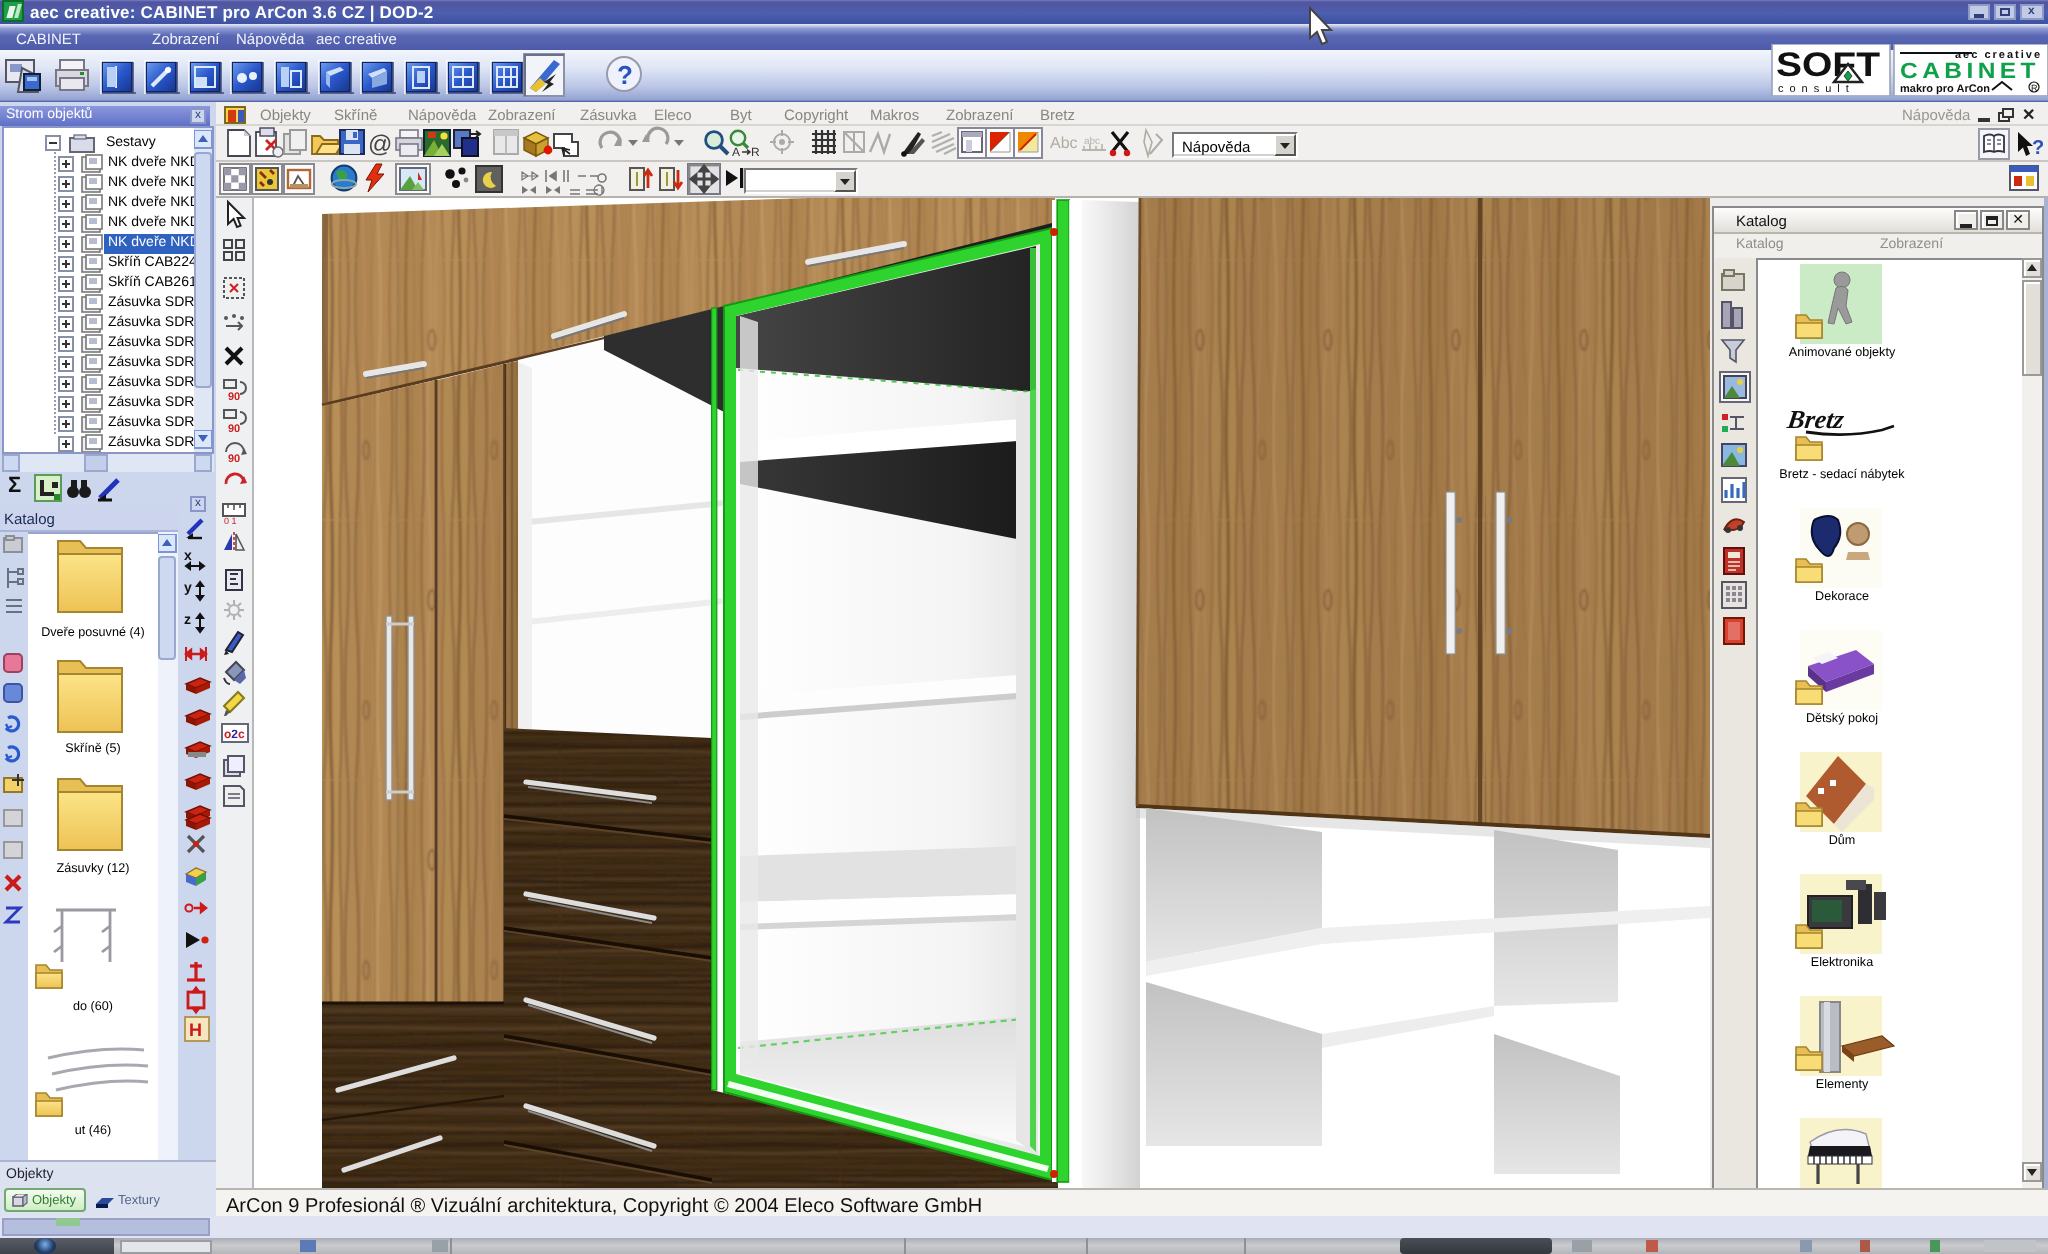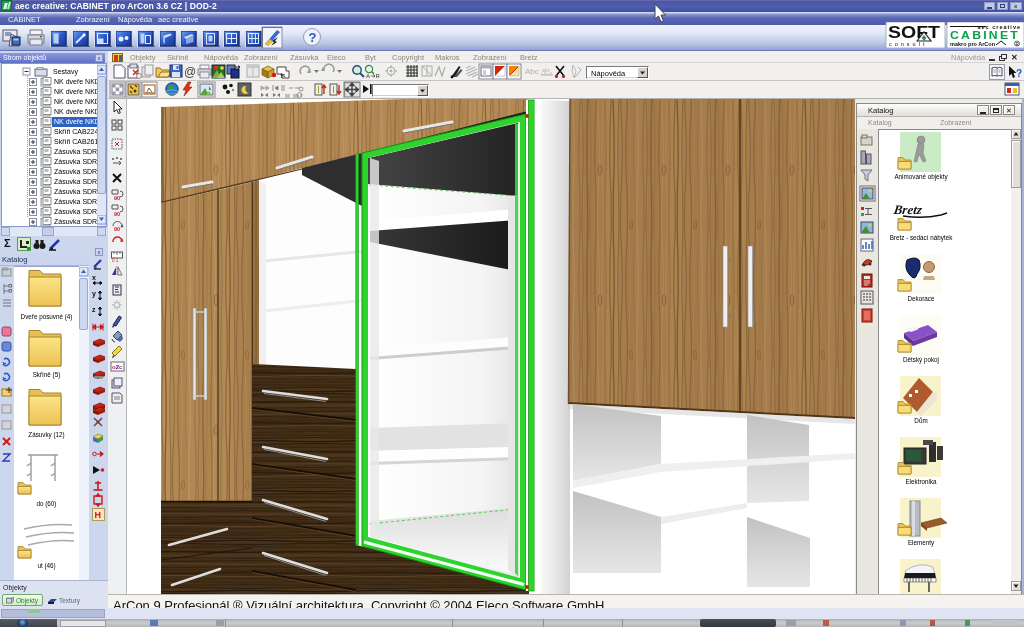--- a/index.html
+++ b/index.html
@@ -1182,21 +1182,21 @@
     <div class="abs" style="left:0;top:452px;width:10px;height:10px;background:#e2dfd8;border:1px solid #999;box-shadow:inset 1px 1px 0 #fff;">
         <svg width="8" height="8">
           <path d="M4 6 L6.5 2.5 L1.5 2.5 Z" fill="#222"></path>
         </svg>
       </div>
   </div>
 </div>
 <div class="abs" style="left:1022px;top:99px;width:2px;height:495px;background:#a8b2d4;"></div>
 
 <div class="abs" id="statusrow" style="left:108px;top:594px;width:916px;height:14px;background:#f4f3f0;border-top:1px solid #b8b5b0;">
-  <div class="txt" style="left:5px;top:3px;font-size:13px;color:#111;">ArCon 9 Profesionál ® Vizuální architektura, Copyright © 2004 Eleco Software GmbH</div>
+  <div class="txt" style="left:5px;top:3px;font-size:10px;color:#111;">ArCon 9 Profesionál ® Vizuální architektura, Copyright © 2004 Eleco Software GmbH</div>
 </div>
 <div class="abs" id="strip2" style="left:0;top:608px;width:1024px;height:11px;background:#dfe3f2;">
   <div class="abs" style="left:1px;top:1px;width:104px;height:9px;background:#b6bede;border:1px solid #98a0c8;"></div>
   <div class="abs" style="left:28px;top:1px;width:12px;height:4px;background:#90c890;"></div>
 </div>
 <div class="abs" id="taskbar" style="left:0;top:619px;width:1024px;height:8px;background:linear-gradient(180deg,#aaaeb5,#c9cbcf 45%,#b4b6ba);overflow:hidden;">
   <div class="abs" style="left:0;top:0;width:57px;height:8px;background:linear-gradient(180deg,#595e66,#3e434b);"></div>
   <div class="abs" style="left:17px;top:0px;width:11px;height:8px;border-radius:50%;background:radial-gradient(circle at 50% 40%,#7ab0e8 0%,#23406e 55%,#10203c 100%);"></div>
   <div class="abs" style="left:60px;top:1px;width:46px;height:7px;background:#e4e5e8;border:1px solid #9a9da4;"></div>
   <div class="abs" style="left:150px;top:1px;width:8px;height:6px;background:#5a7ab8;"></div>

